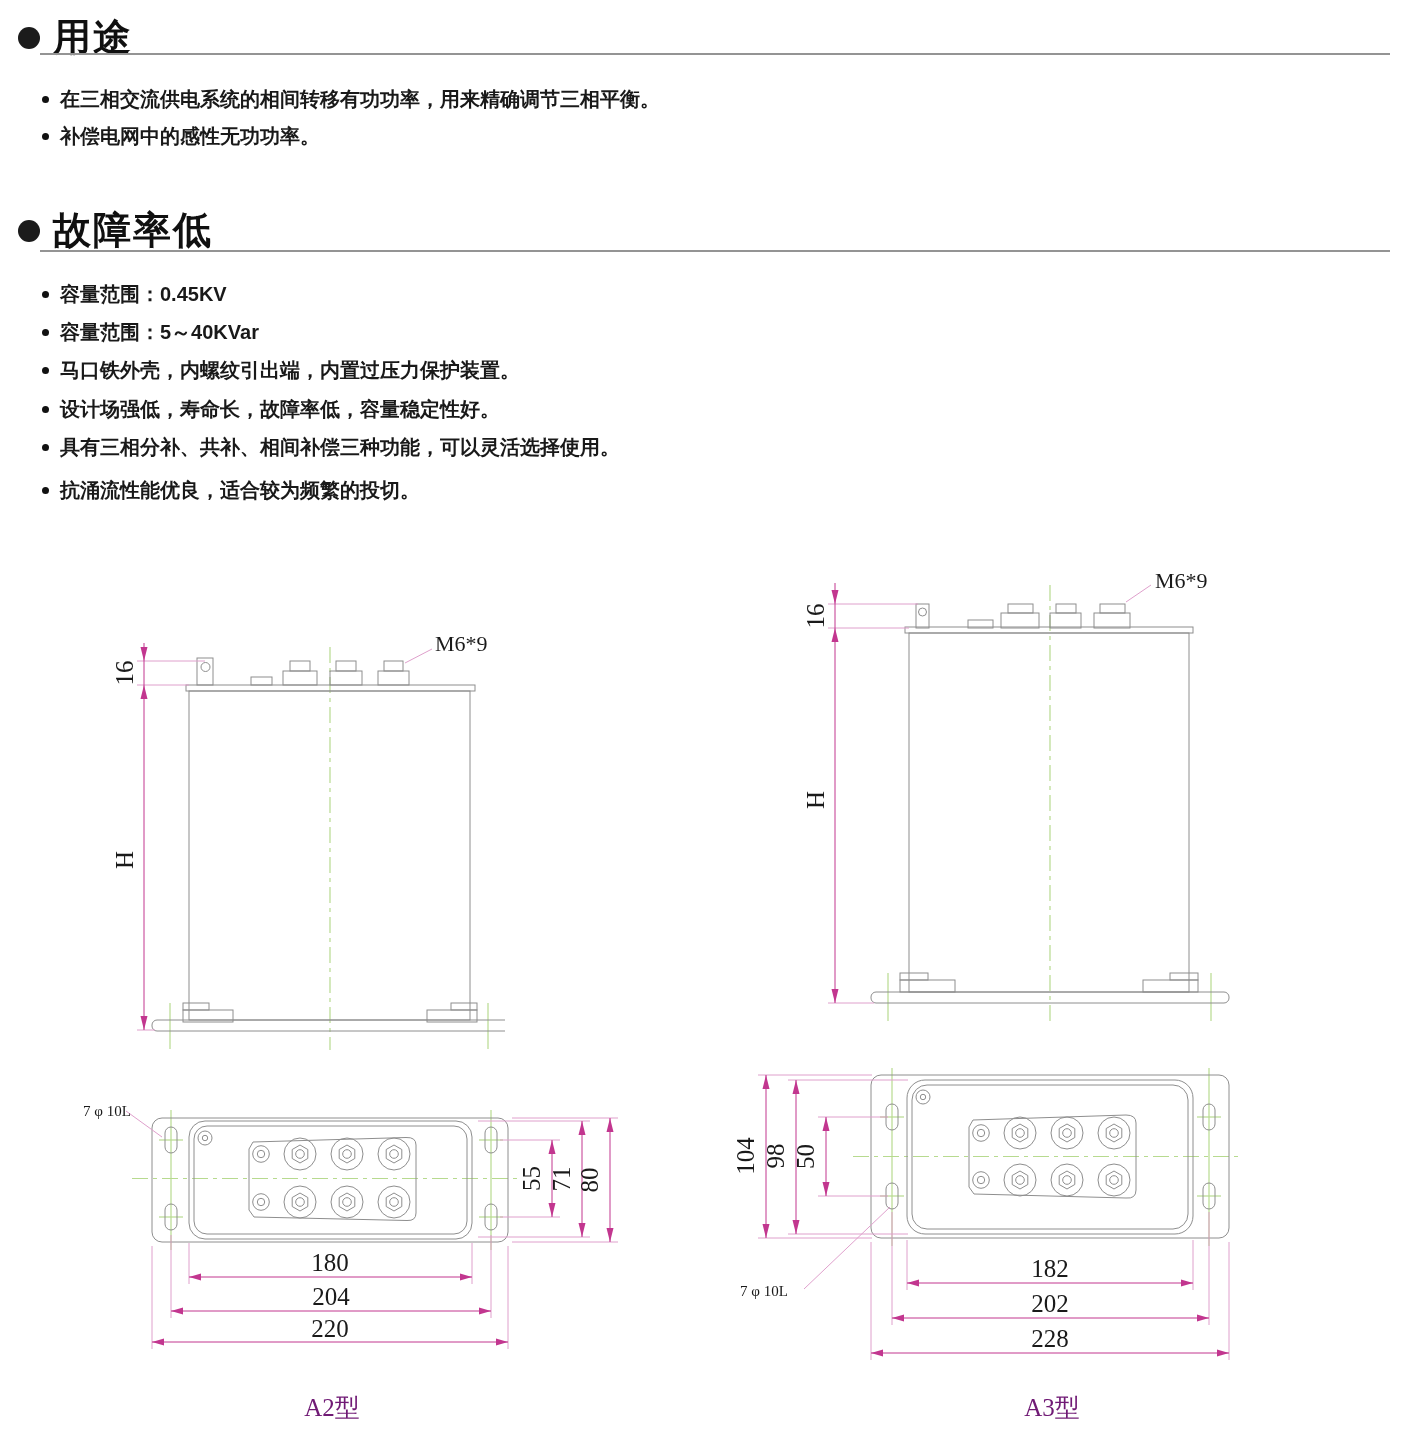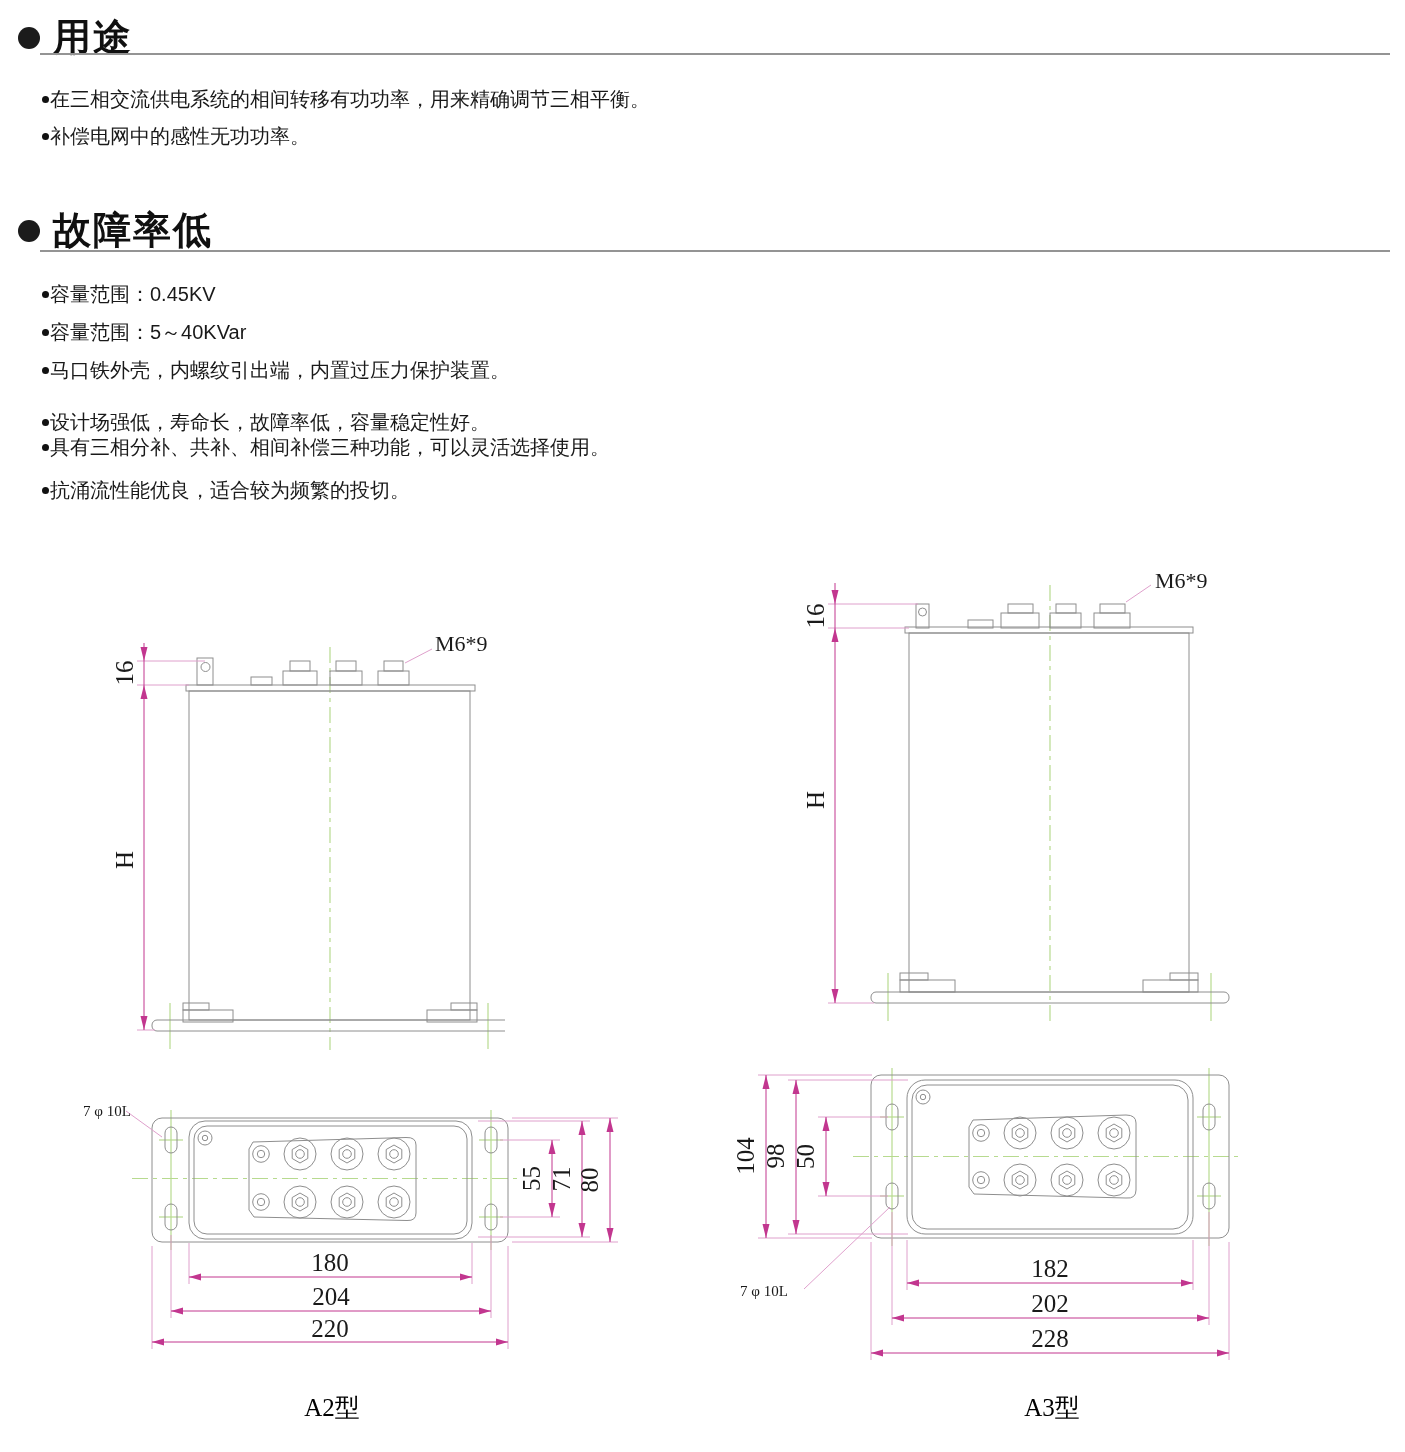--- a/index.html
+++ b/index.html
@@ -3,36 +3,36 @@
 <meta charset="utf-8">
 <style>
   html,body{margin:0;padding:0;background:#fff;}
   .page{position:relative;width:1405px;height:1452px;background:#ffffff;overflow:hidden;
         font-family:"Liberation Sans",sans-serif;color:#1a1a1a;}
   .sec-head{position:absolute;display:flex;align-items:center;gap:13px;}
   .sec-dot{width:22px;height:22px;border-radius:50%;background:#1b1b1b;flex:0 0 auto;}
   .sec-title{font-size:38px;font-weight:700;color:#101010;letter-spacing:2px;margin:0;}
   .rule{position:absolute;left:40px;width:1350px;height:2px;background:#949494;}
   .blist{position:absolute;left:0;top:0;margin:0;padding:0;list-style:none;width:100%;}
-  .blist li{position:absolute;left:42px;display:flex;align-items:center;gap:1px;
-            font-size:20px;font-weight:400;color:#191919;white-space:nowrap;}
+  .blist li{position:absolute;left:42px;display:flex;align-items:center;gap:11px;
+            font-size:20px;font-weight:700;color:#191919;white-space:nowrap;}
   .bdot{width:7px;height:7px;border-radius:50%;background:#111;flex:0 0 auto;}
   .drw{position:absolute;}
   .ol{fill:none;stroke:#8e8e8e;stroke-width:1;}
   .olr{fill:none;stroke:#8e8e8e;stroke-width:1;stroke-linejoin:round;}
   .dim{stroke:#c2368f;stroke-width:1;fill:none;}
   .ar{fill:#c2368f;stroke:none;}
   .ext{stroke:#dfa0cc;stroke-width:1;fill:none;}
   .cl{stroke:#b7da8f;stroke-width:1.2;fill:none;}
   .cld{stroke:#b7da8f;stroke-width:1.2;fill:none;stroke-dasharray:16 5 4 5;}
   text.cad{font-family:"Liberation Serif",serif;font-size:25px;fill:#1a1a1a;}
   text.cads{font-family:"Liberation Serif",serif;font-size:22px;fill:#1a1a1a;}
   text.cadxs{font-family:"Liberation Serif",serif;font-size:15px;fill:#1a1a1a;}
   .caption{position:absolute;width:160px;text-align:center;
-           font-family:"Liberation Serif",serif;font-size:25px;color:#000000;}
+           font-family:"Liberation Serif",serif;font-size:25px;color:#701a75;}
 </style>
 </head>
 <body>
 
 <div class="page">
 
   <div class="sec-head" style="left:18px;top:12px;">
     <span class="sec-dot"></span>
     <h2 class="sec-title">用途</h2>
   </div>
@@ -59,21 +59,21 @@
         <span>容量范围：0.45KV</span>
       </li>
     <li style="top:319px;">
         <span class="bdot"></span>
         <span>容量范围：5～40KVar</span>
       </li>
     <li style="top:357px;text-align:center;">
         <span class="bdot"></span>
         <span>马口铁外壳，内螺纹引出端，内置过压力保护装置。</span>
       </li>
-    <li style="top:396px;margin-top:13px;">
+    <li style="top:396px;">
         <span class="bdot"></span>
         <span>设计场强低，寿命长，故障率低，容量稳定性好。</span>
       </li>
     <li style="top:434px;">
         <span class="bdot"></span>
         <span>具有三相分补、共补、相间补偿三种功能，可以灵活选择使用。</span>
       </li>
     <li style="top:477px;">
         <span class="bdot"></span>
         <span>抗涌流性能优良，适合较为频繁的投切。</span>

